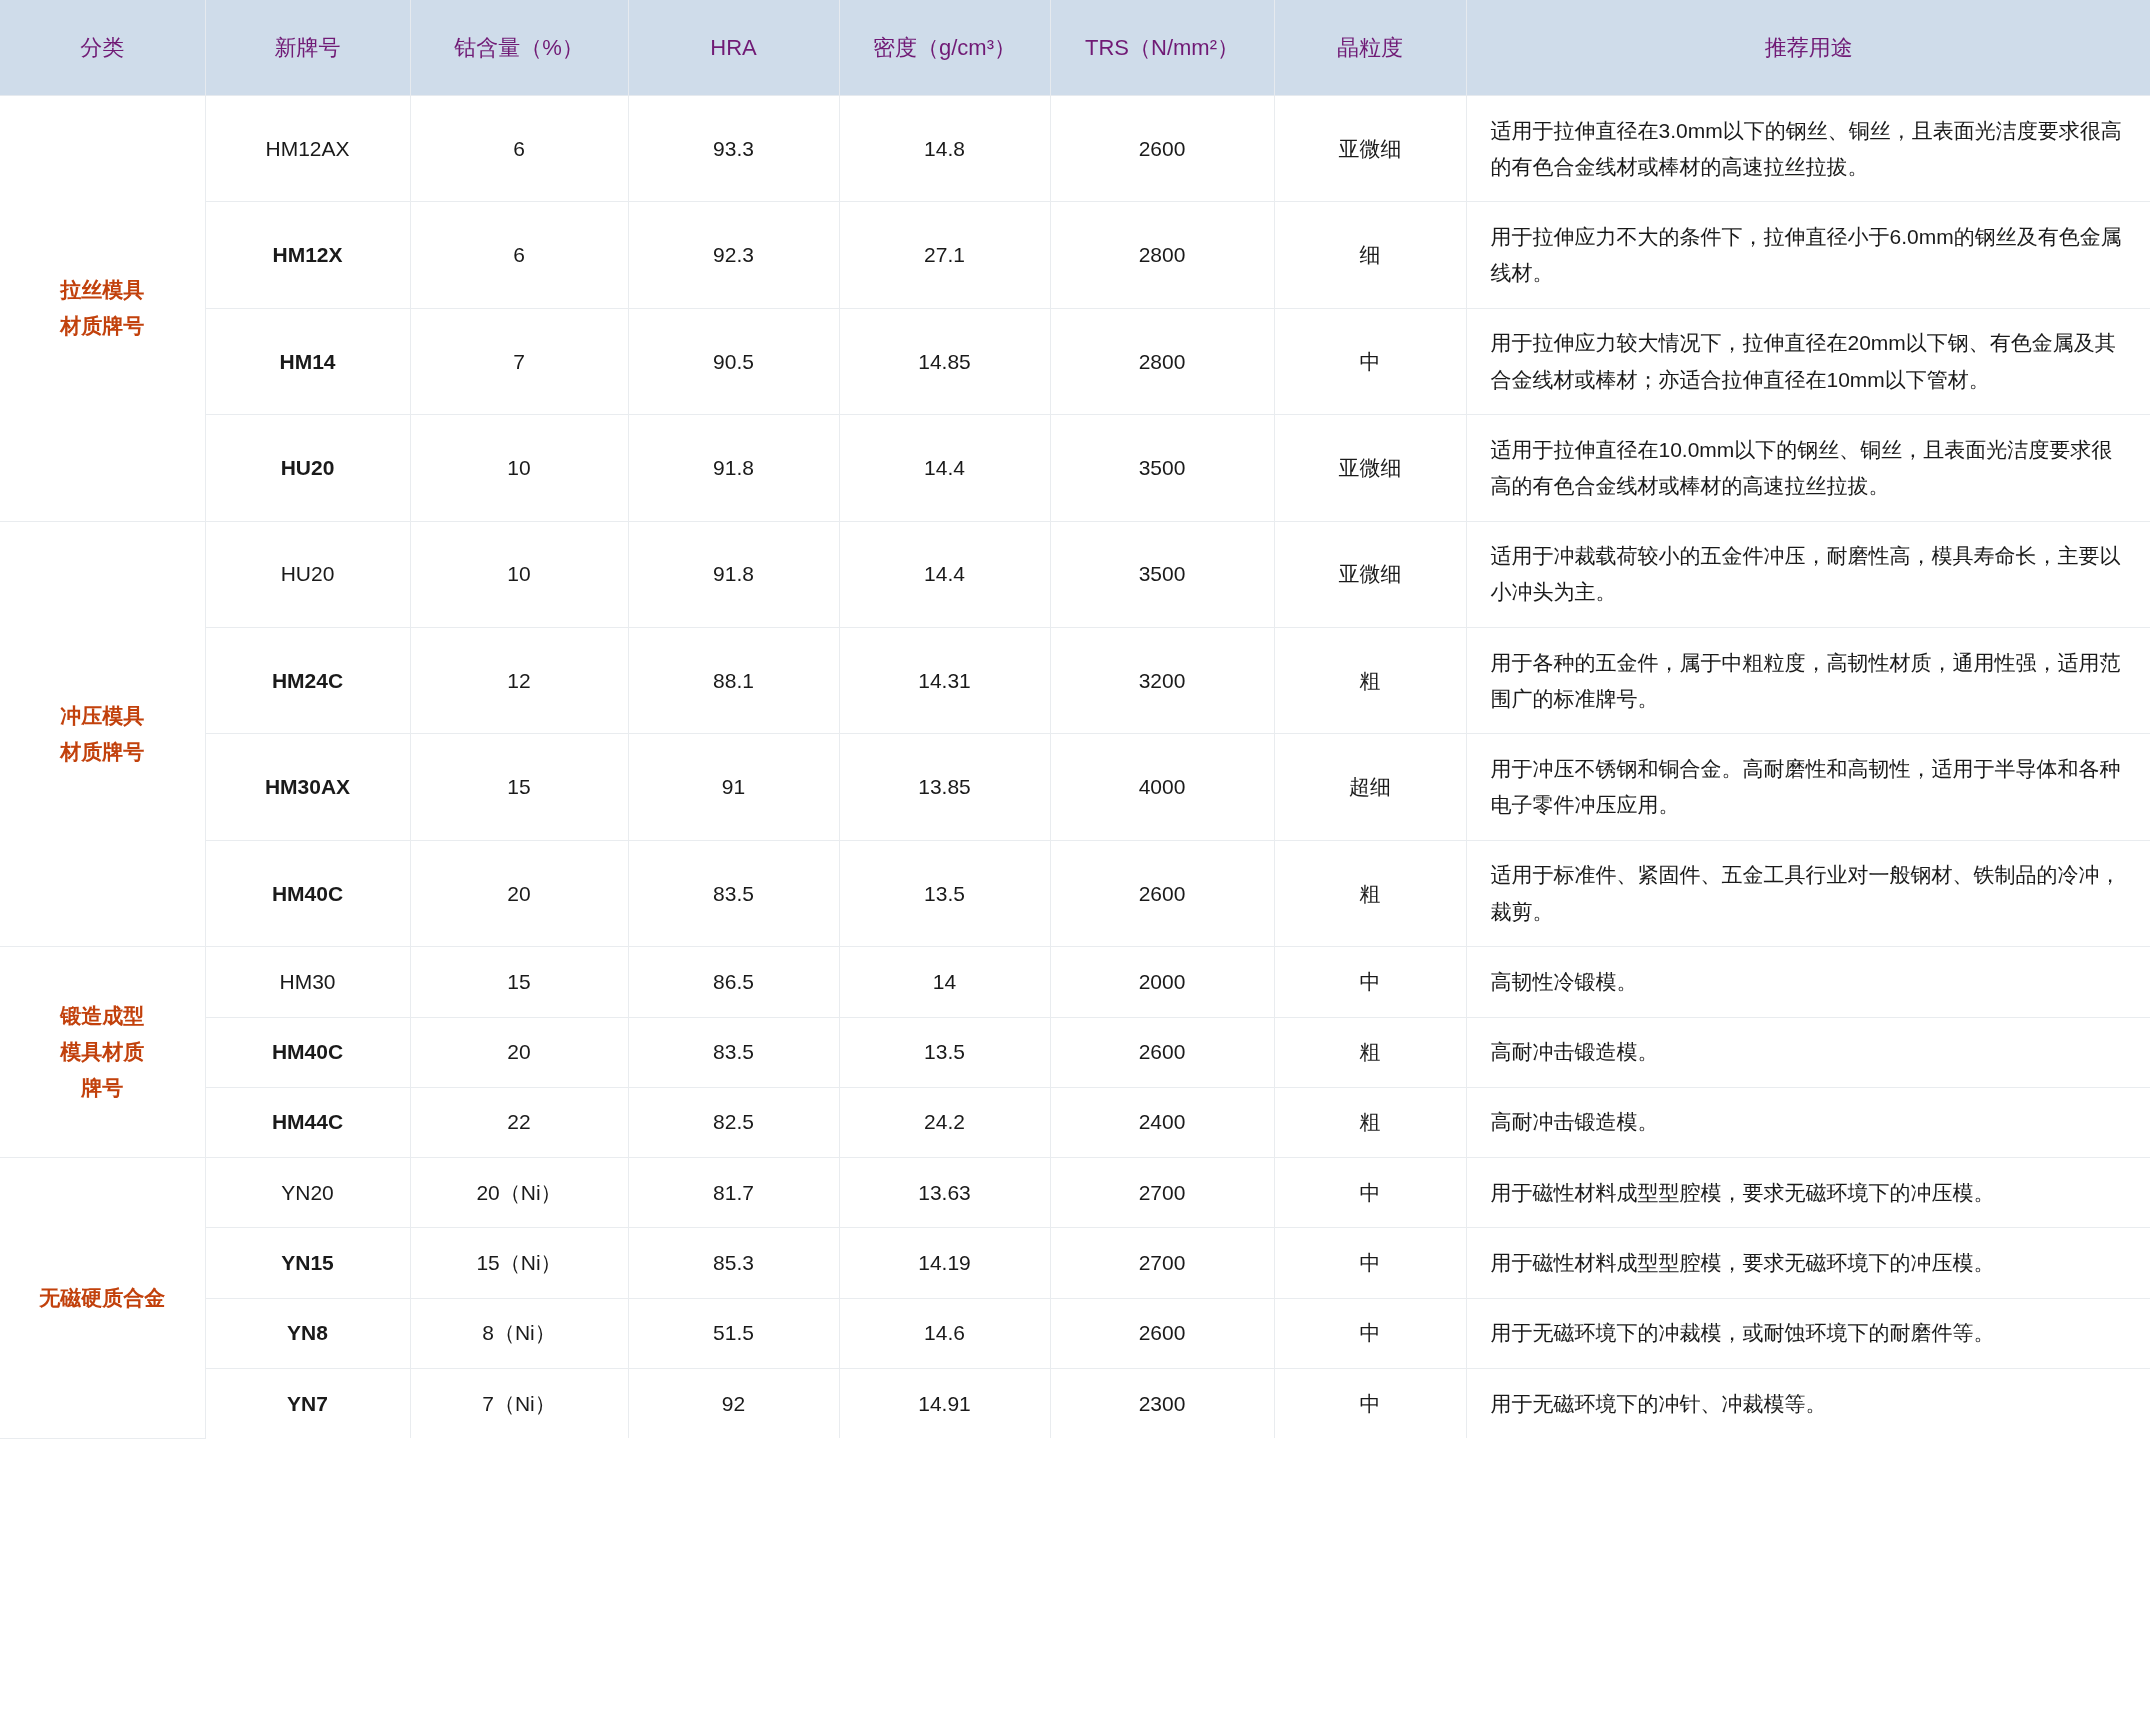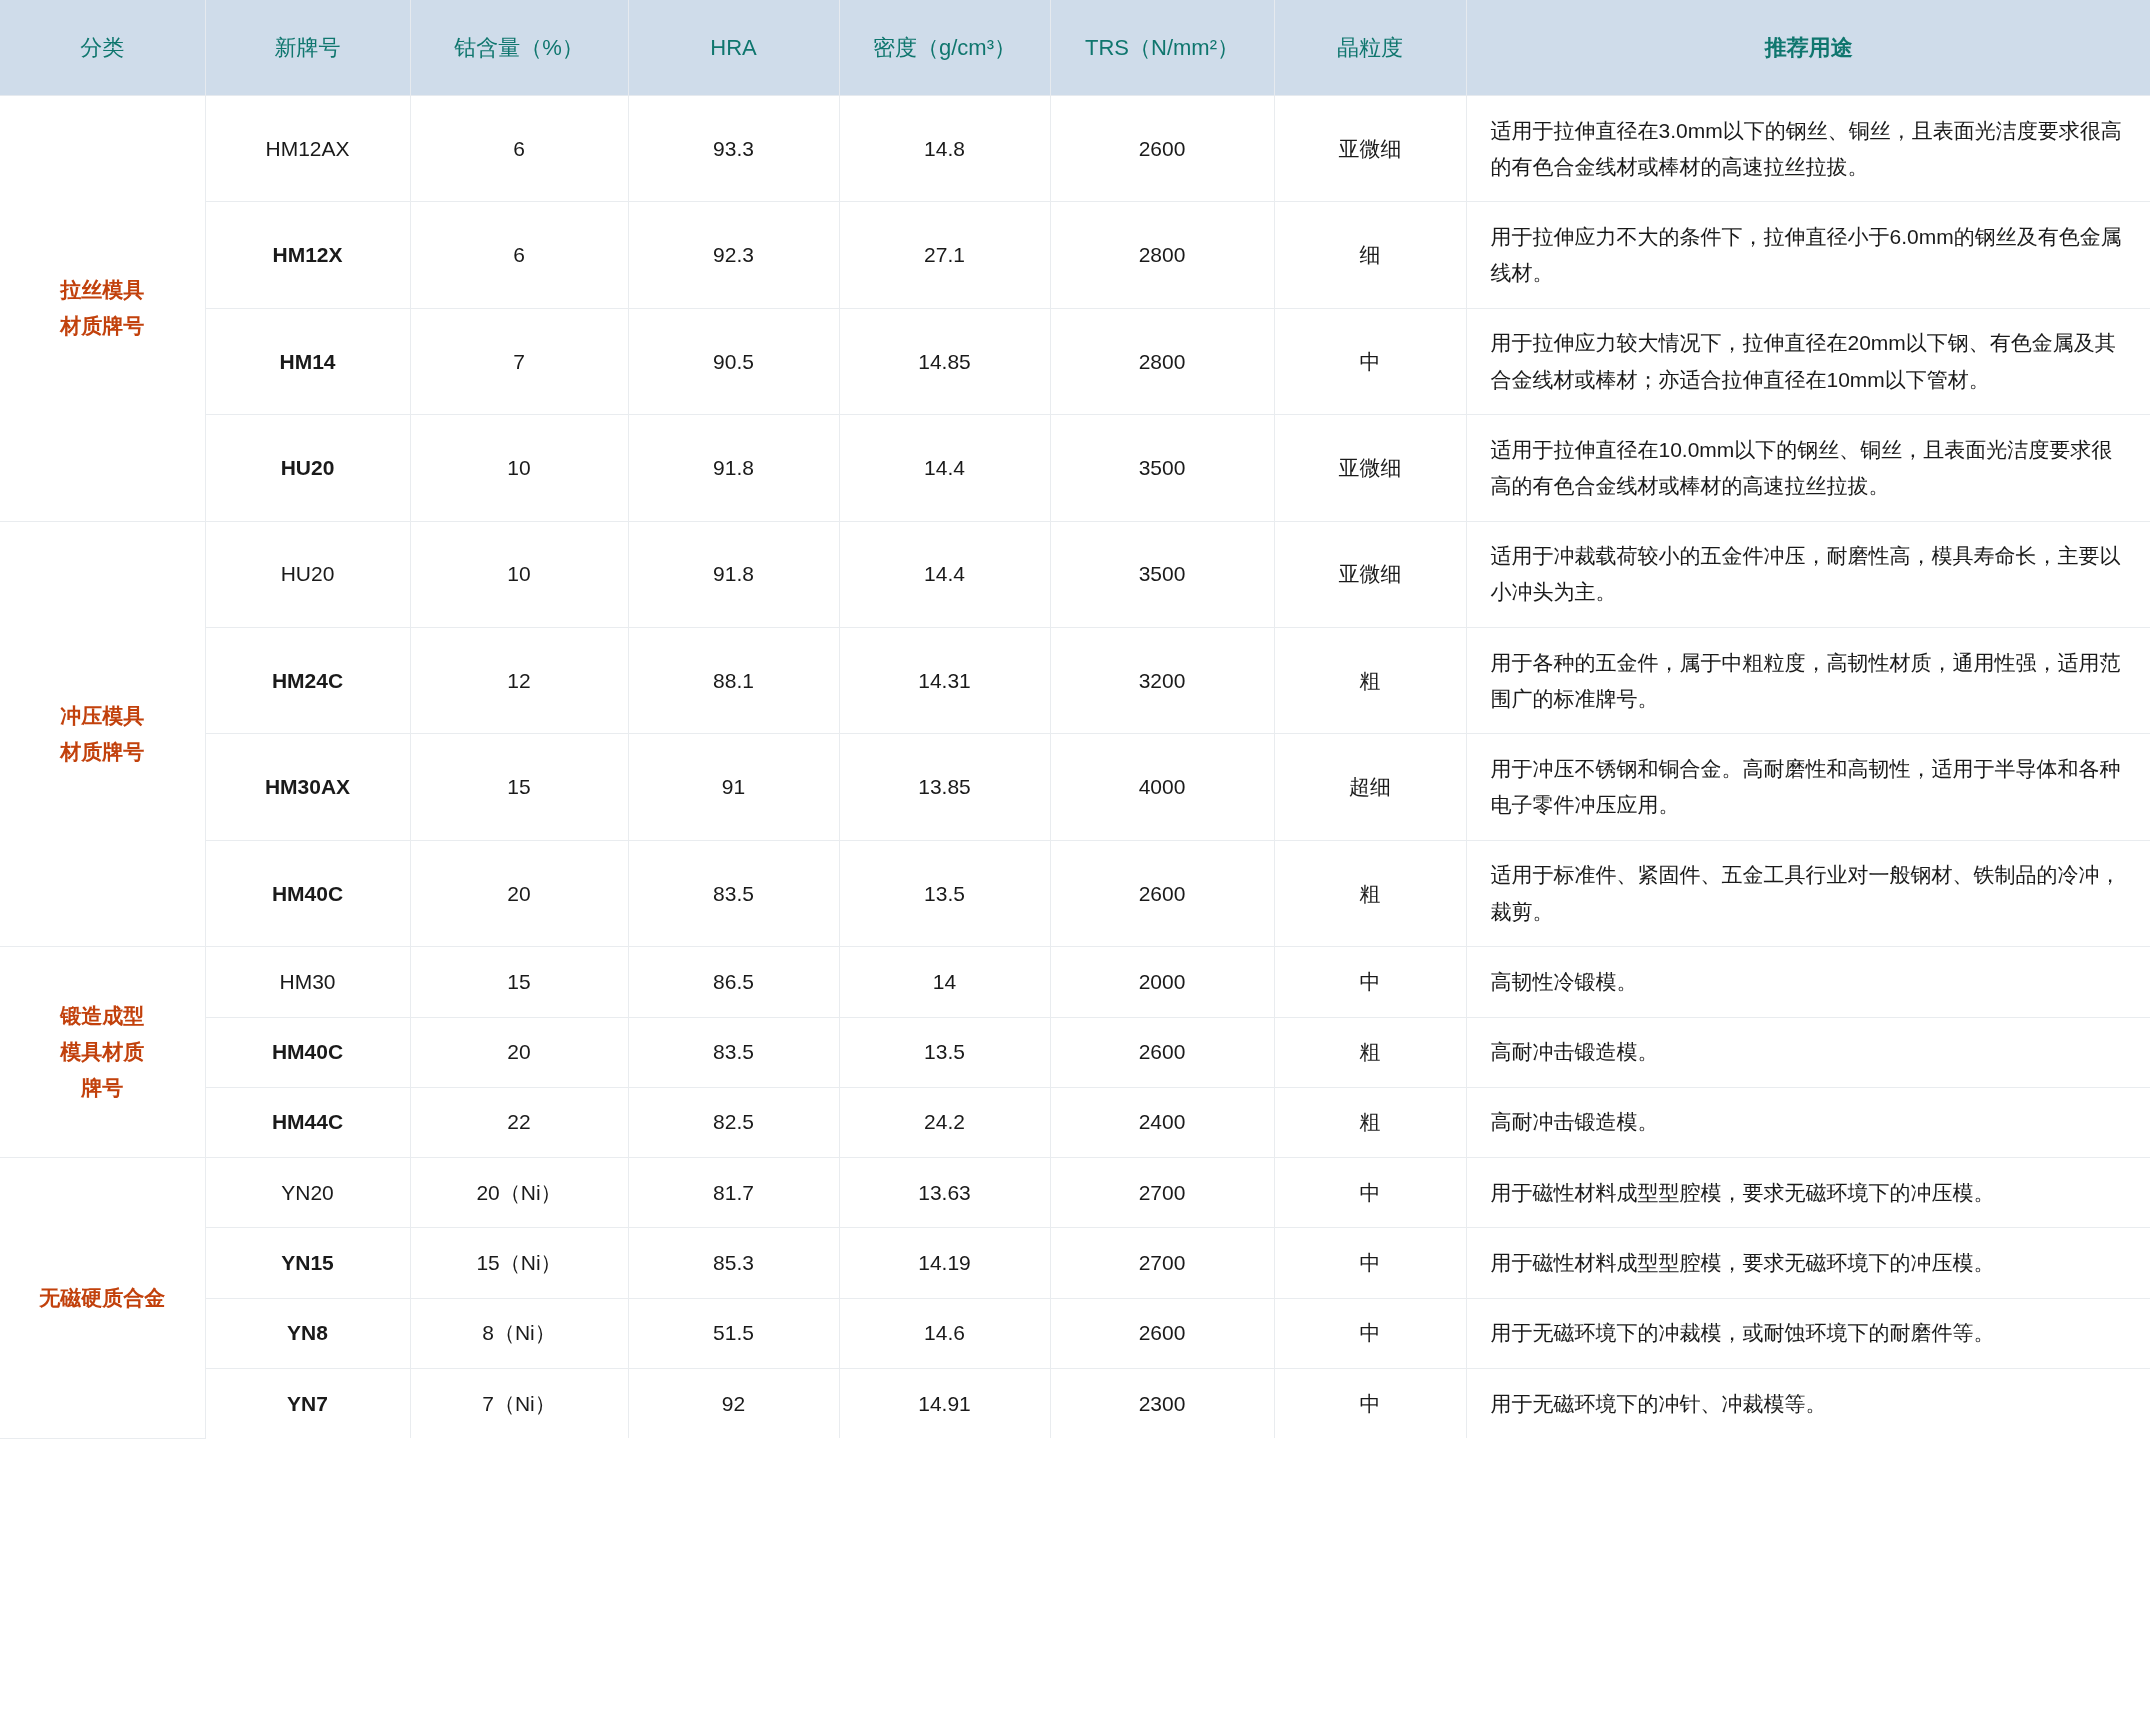--- a/index.html
+++ b/index.html
@@ -22,32 +22,32 @@
   table.spec-table col.c-grade  { width: 205px; }
   table.spec-table col.c-co     { width: 218px; }
   table.spec-table col.c-hra    { width: 211px; }
   table.spec-table col.c-den    { width: 211px; }
   table.spec-table col.c-trs    { width: 224px; }
   table.spec-table col.c-grain  { width: 192px; }
   table.spec-table col.c-use    { width: 685px; }
 
   thead th {
     background: #cfdcea;
-    color: #0f766e;
+    color: #701a75;
     font-size: 22px;
     font-weight: 400;
     height: 95px;
     padding: 0 12.8px;
     text-align: center;
     vertical-align: middle;
     border: 0.6px solid #e6eaef;
     border-top: none;
   }
   thead th:first-child { border-left: none; }
-  thead th:last-child  { border-right: none; font-weight: bold; }
+  thead th:last-child  { border-right: none; }
 
   tbody td {
     border: 0.6px solid #e9ecef;
     font-size: 21px;
     font-weight: 400;
     color: #1a1a1a;
     padding: 16.6px 11.5px;
     text-align: center;
     vertical-align: middle;
     line-height: 1.62;

